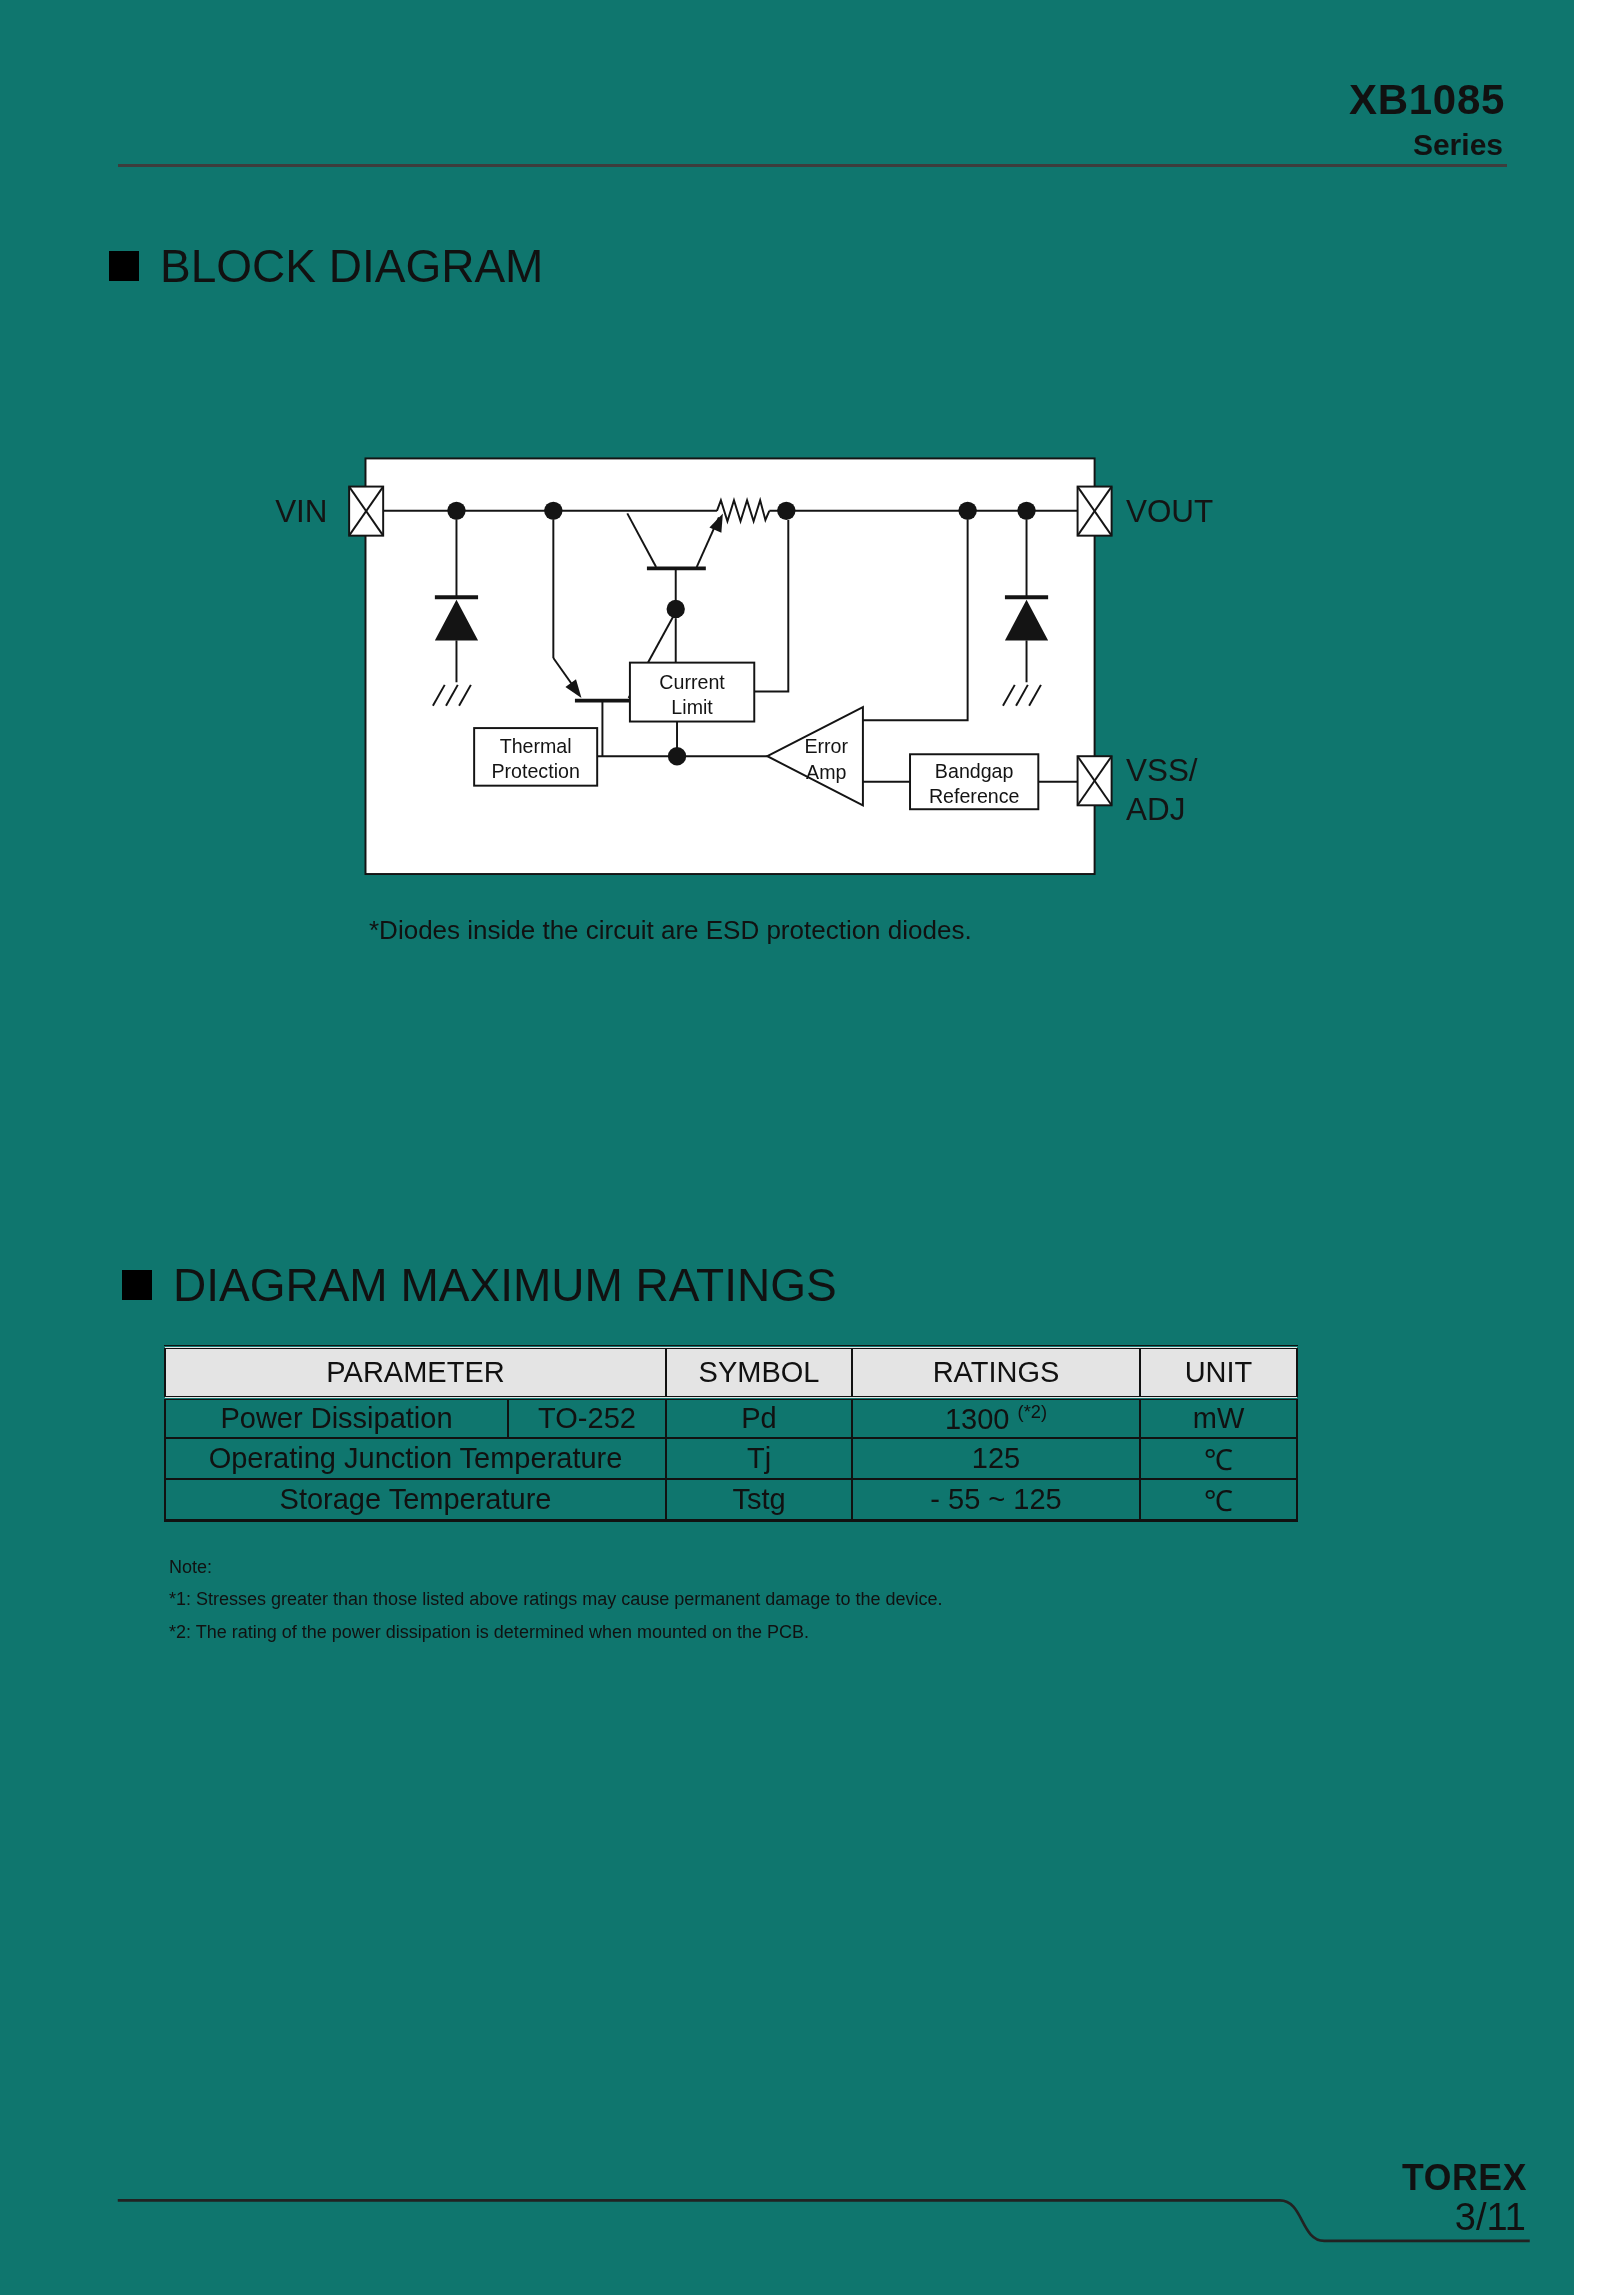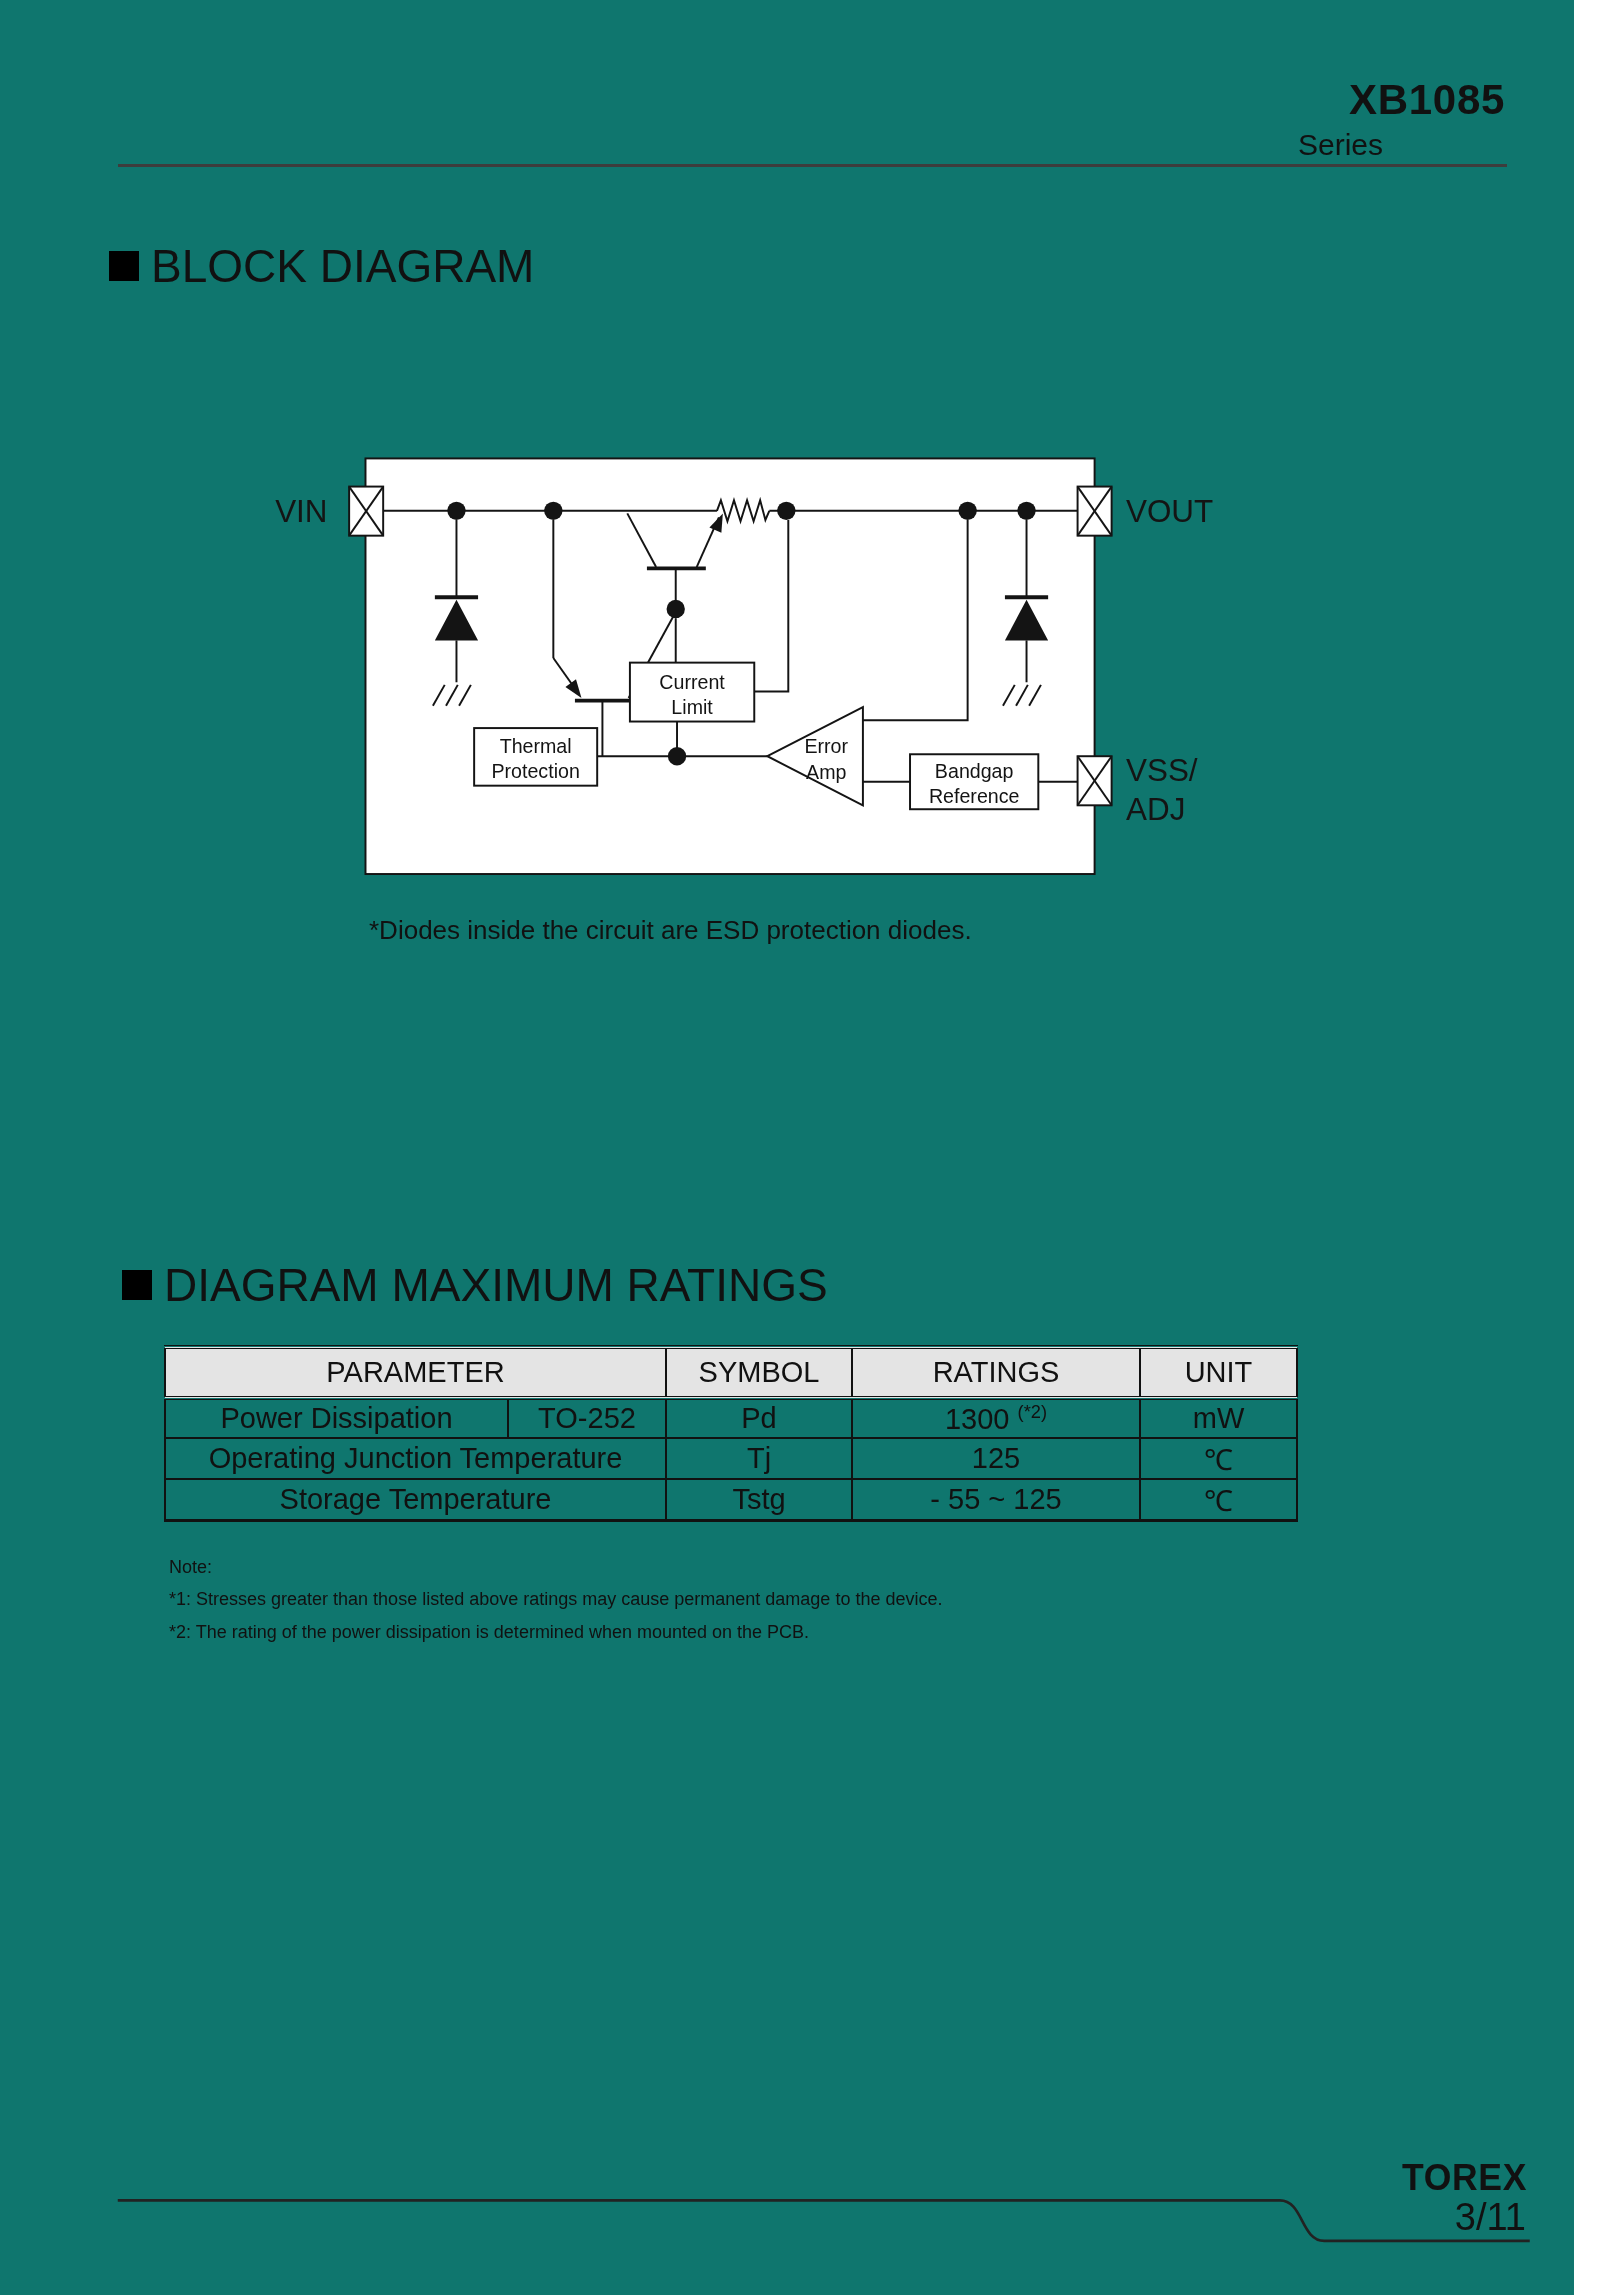--- a/index.html
+++ b/index.html
@@ -4,25 +4,25 @@
 <style>
   html,body{margin:0;padding:0;background:#ffffff;}
   #page{
     position:relative;width:1574px;height:2295px;background:#0f766e;
     font-family:"Liberation Sans",sans-serif;color:#111;overflow:hidden;
   }
   .abs{position:absolute;}
   
   #hdr-product{left:1178px;top:76px;width:327px;text-align:right;
     font-size:42px;font-weight:bold;letter-spacing:0.7px;}
-  #hdr-series{left:1178px;top:128px;width:325px;text-align:center;
-    font-size:30px;font-weight:normal;}
+  #hdr-series{left:1178px;top:128px;width:325px;text-align:right;
+    font-size:30px;font-weight:bold;}
   #hdr-rule{left:118px;top:164px;width:1389px;height:2.6px;background:#3d3d3d;}
   
-  .sec-head{display:flex;align-items:center;gap:12px;}
+  .sec-head{display:flex;align-items:center;gap:21px;}
   .sec-square{width:30px;height:30px;background:#000;flex:0 0 auto;}
   .sec-title{font-size:46px;font-weight:400;white-space:nowrap;letter-spacing:0px;}
   #head-block{left:109px;top:239px;}
   #head-amr{left:122px;top:1258px;}
   
   #diag-note{left:369px;top:915px;font-size:26px;}
   
   #amr-table-wrap{left:164px;top:1345px;}
   table.tbl{border-collapse:collapse;table-layout:fixed;width:1132px;}
   table.tbl td{border:2px solid #111;text-align:center;vertical-align:middle;

